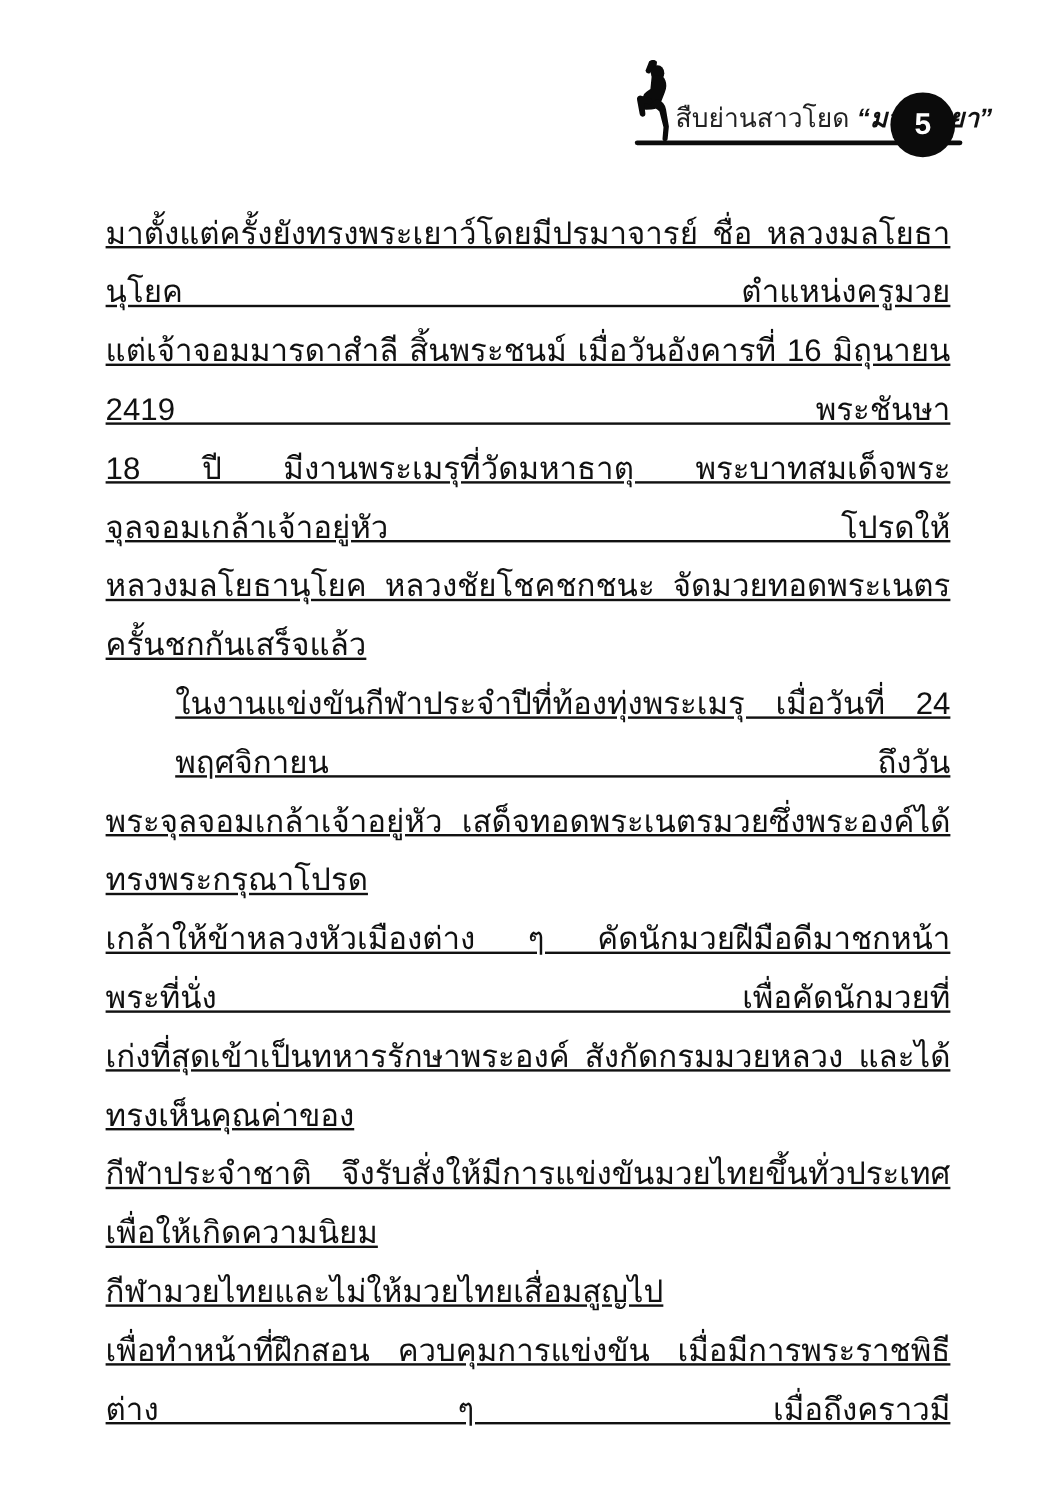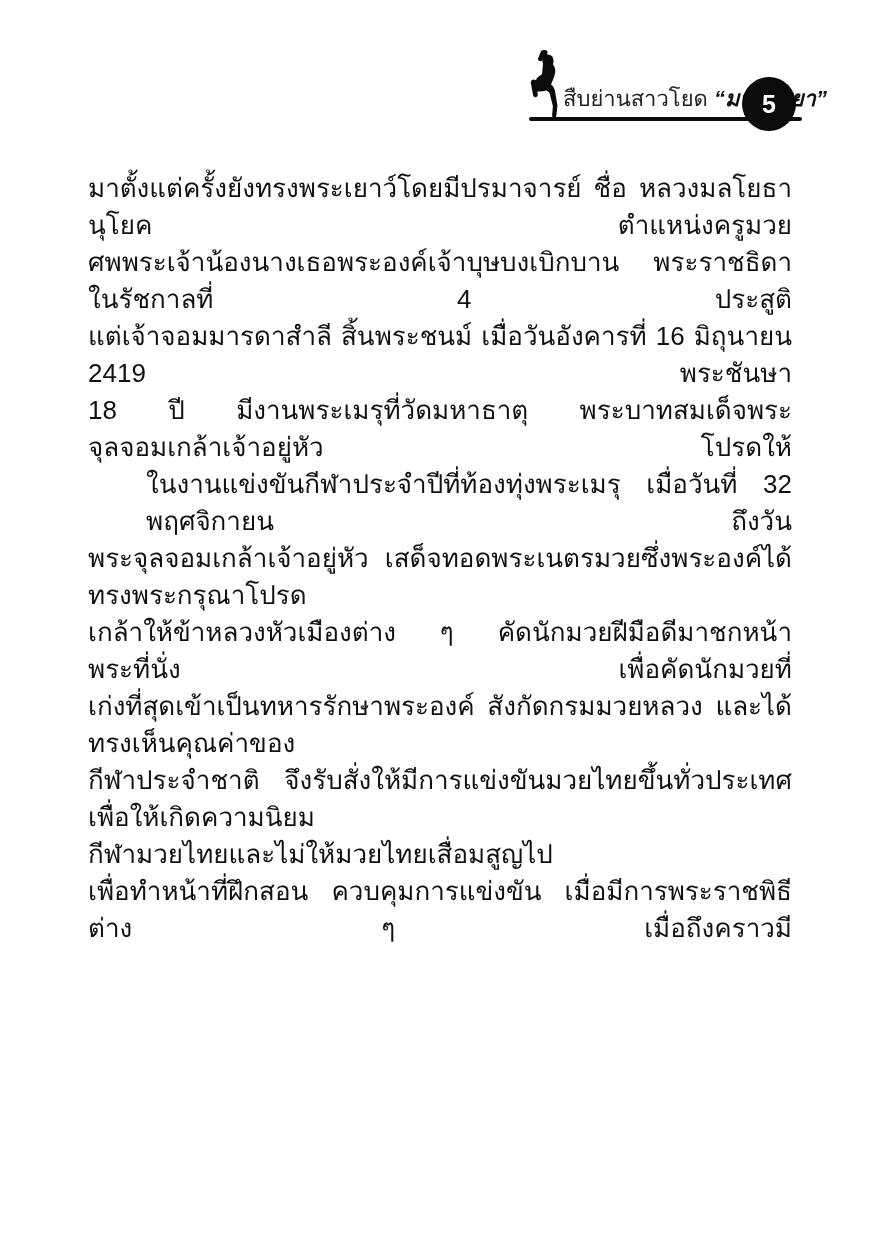--- a/index.html
+++ b/index.html
@@ -36,24 +36,25 @@
   }
 
   
   .body-text {
     position: absolute; left: 88px; top: 170px;
     width: 704px;
     font-size: 26px;
   }
   .paragraph { margin: 0; }
   .line {
-    line-height: 37px;
+    line-height: 49px;
     white-space: normal;
     text-align: justify;
     text-align-last: justify;
+    text-decoration: underline;
     -moz-text-align-last: justify;
   }
   .line.para-end { text-align-last: left; -moz-text-align-last: left; }
   .line.indented { padding-left: 58px; }
 </style>
 </head>
 <body>
 
 <div class="page">
 
@@ -78,26 +79,26 @@
     <div class="header-rule"></div>
 
     <span class="header-title"><span>สืบย่านสาวโยด</span> <em class="title-em">“มวยไชยา”</em></span>
 
     <span class="page-badge">5</span>
   </header>
 
   <main class="body-text" id="body-text">
       <div class="paragraph">
         <div class="line">มาตั้งแต่ครั้งยังทรงพระเยาว์โดยมีปรมาจารย์ ชื่อ หลวงมลโยธานุโยค ตำแหน่งครูมวย</div>
-        <div class="line">ศพพระเจ้าน้องนางเธอพระองค์เจ้าบุษบงเบิกบาน พระราชธิดาในรัชกาลที่ 4 ประสูติ</div>
         <div class="line">แต่เจ้าจอมมารดาสำลี สิ้นพระชนม์ เมื่อวันอังคารที่ 16 มิถุนายน 2419 พระชันษา</div>
         <div class="line">18 ปี มีงานพระเมรุที่วัดมหาธาตุ พระบาทสมเด็จพระจุลจอมเกล้าเจ้าอยู่หัว โปรดให้</div>
+        <div class="line">หลวงมลโยธานุโยค หลวงชัยโชคชกชนะ จัดมวยทอดพระเนตร ครั้นชกกันเสร็จแล้ว</div>
       </div>
       <div class="paragraph">
-        <div class="line indented">ในงานแข่งขันกีฬาประจำปีที่ท้องทุ่งพระเมรุ เมื่อวันที่ 32 พฤศจิกายน ถึงวัน</div>
+        <div class="line indented">ในงานแข่งขันกีฬาประจำปีที่ท้องทุ่งพระเมรุ เมื่อวันที่ 24 พฤศจิกายน ถึงวัน</div>
         <div class="line">พระจุลจอมเกล้าเจ้าอยู่หัว เสด็จทอดพระเนตรมวยซึ่งพระองค์ได้ทรงพระกรุณาโปรด</div>
         <div class="line">เกล้าให้ข้าหลวงหัวเมืองต่าง ๆ คัดนักมวยฝีมือดีมาชกหน้าพระที่นั่ง เพื่อคัดนักมวยที่</div>
         <div class="line">เก่งที่สุดเข้าเป็นทหารรักษาพระองค์ สังกัดกรมมวยหลวง และได้ทรงเห็นคุณค่าของ</div>
         <div class="line">กีฬาประจำชาติ จึงรับสั่งให้มีการแข่งขันมวยไทยขึ้นทั่วประเทศ เพื่อให้เกิดความนิยม</div>
         <div class="line para-end">กีฬามวยไทยและไม่ให้มวยไทยเสื่อมสูญไป</div>
       </div>
       <div class="paragraph">
         <div class="line">เพื่อทำหน้าที่ฝึกสอน ควบคุมการแข่งขัน เมื่อมีการพระราชพิธีต่าง ๆ เมื่อถึงคราวมี</div>
       </div>
     </main>

